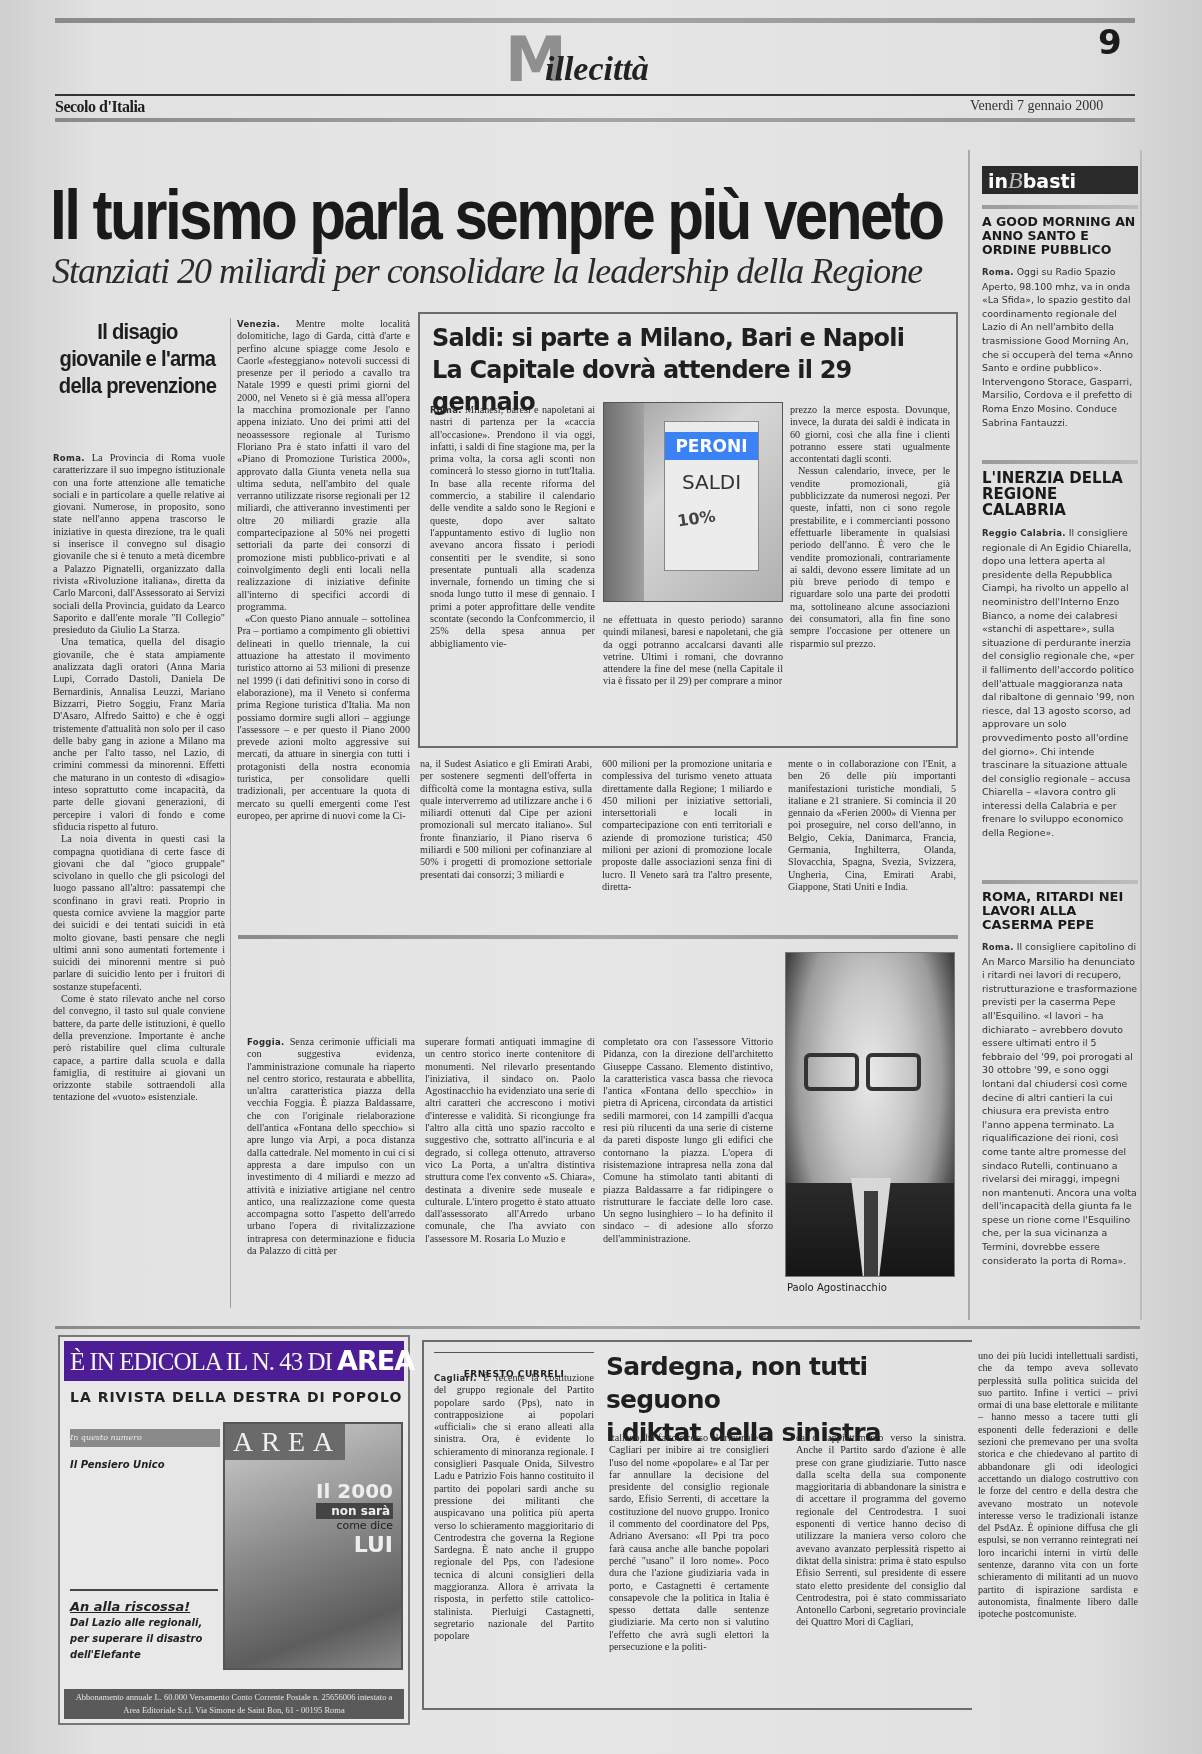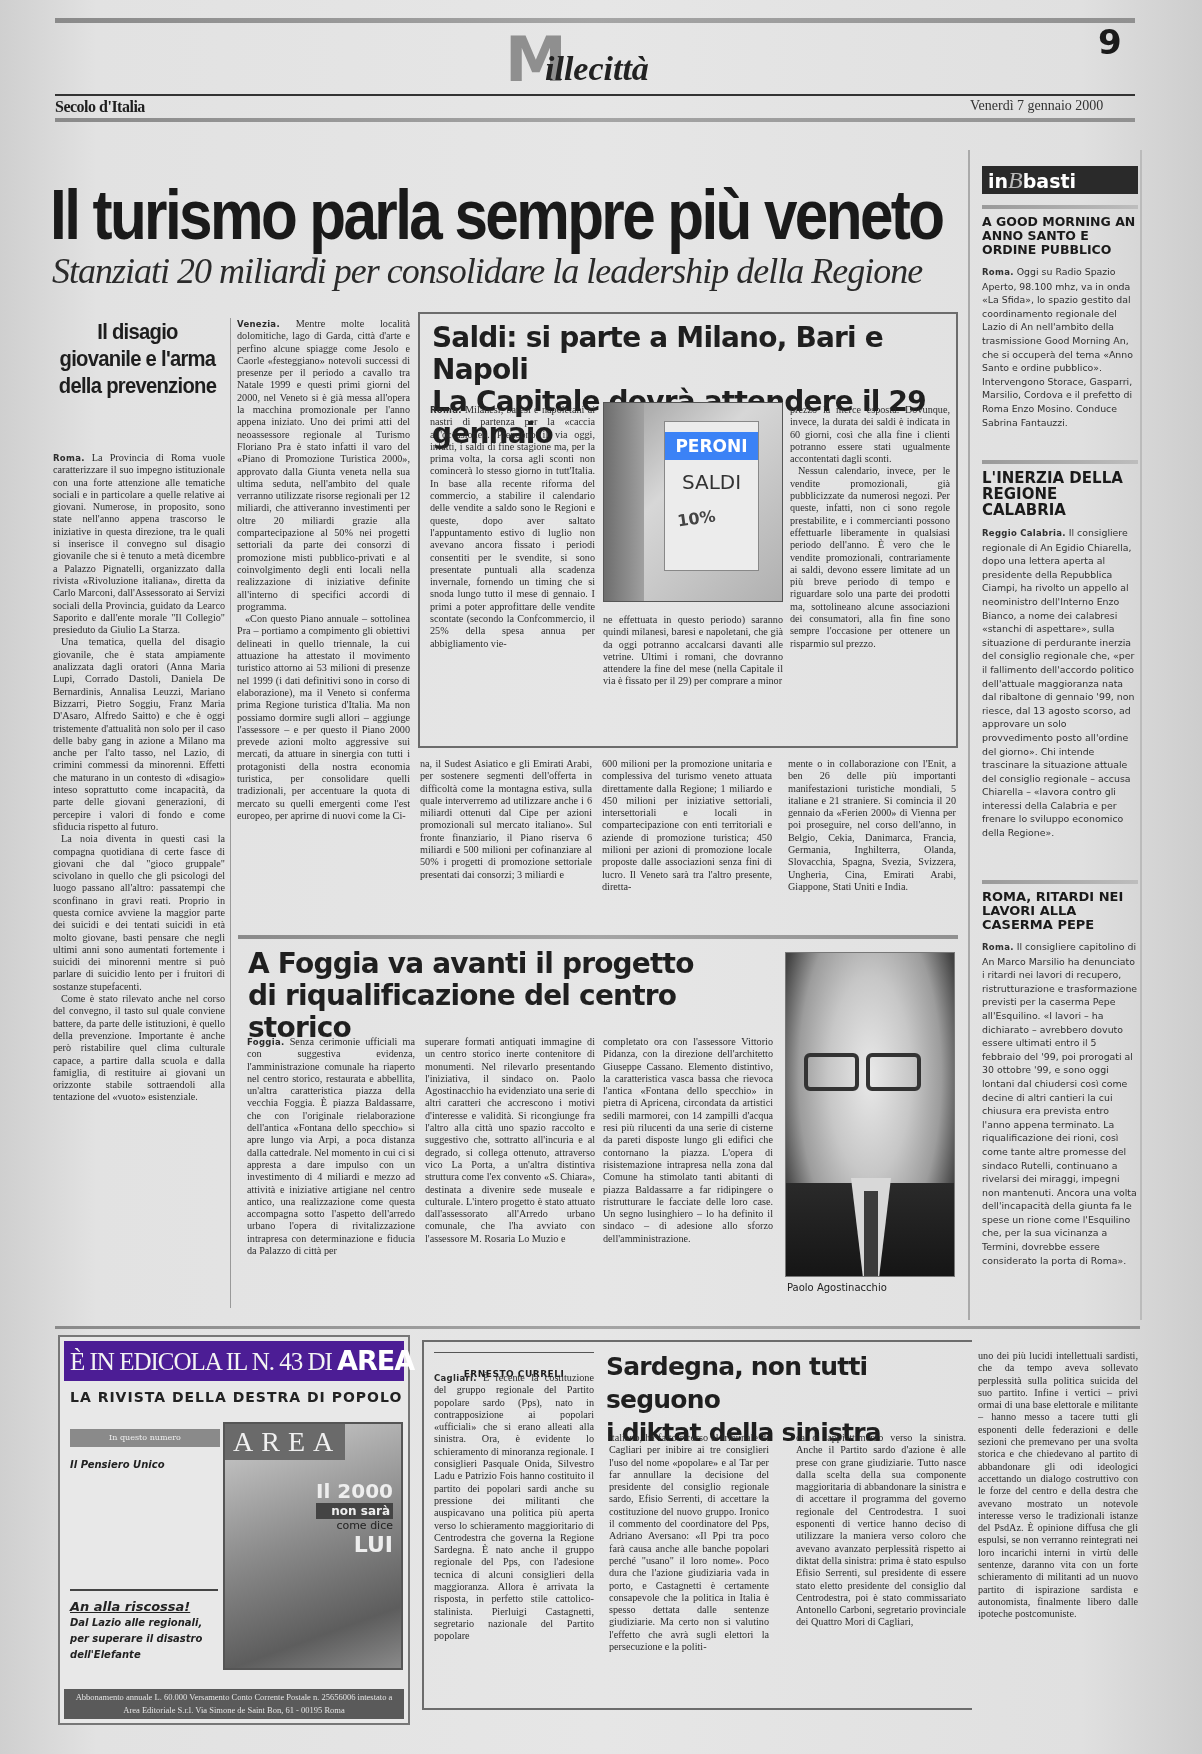--- a/index.html
+++ b/index.html
@@ -31,37 +31,37 @@
   .main-headline { left: 50px; top: 175px; font-family: "Liberation Sans", sans-serif; font-weight: bold; font-size: 70px; letter-spacing: -3px; transform: scaleX(0.86); transform-origin: left top; white-space: nowrap; color: #1a1a1a; }
   .subhead { left: 52px; top: 250px; font-family: "Liberation Serif", serif; font-style: italic; font-size: 36px; color: #2a2a2a; white-space: nowrap; letter-spacing: -1px; }
 
   .col-text { font-family: "Liberation Serif", serif; font-size: 10.2px; line-height: 12.3px; text-align: justify; color: #2b2b2b; }
   .col-text p { text-indent: 8px; }
   .dateline { font-family: "DejaVu Sans", sans-serif; font-weight: bold; font-size: 8.5px; letter-spacing: 0.3px; }
 
   .side-head { font-family: "Liberation Sans", sans-serif; font-weight: bold; font-size: 22px; line-height: 27px; text-align: center; letter-spacing: -0.8px; transform: scaleX(0.92); }
 
   .box { position: absolute; border: 2px solid #6c6c6c; }
-  .box-head { font-family: "DejaVu Sans", sans-serif; font-weight: bold; font-size: 28px; line-height: 32px; letter-spacing: -0.8px; color: #1f1f1f; }
+  .box-head { font-family: "DejaVu Sans", sans-serif; font-weight: bold; font-size: 24px; line-height: 32px; letter-spacing: -0.8px; color: #1f1f1f; }
 
   .photo-saldi { background: linear-gradient(135deg,#9a9a9a,#d7d7d7 40%,#b0b0b0); border: 1px solid #555; overflow: hidden; }
   .photo-person { background: radial-gradient(ellipse at 50% 38%, #e9e9e9 0%, #c7c7c7 35%, #9c9c9c 60%, #444 80%, #222 100%); border: 1px solid #777; overflow: hidden; }
 
   
   .inbreve-bar { left: 982px; top: 166px; width: 156px; height: 28px; background: #2a2a2a; color: #fff; font-family: "DejaVu Sans", sans-serif; font-weight: bold; font-size: 19px; padding-left: 6px; line-height: 28px; }
   .brief-title { font-family: "DejaVu Sans", sans-serif; font-weight: bold; font-size: 12.5px; line-height: 14px; color: #1a1a1a; }
   .brief-text { font-family: "DejaVu Sans", sans-serif; font-size: 9.4px; line-height: 13.6px; color: #303030; }
   .brief-rule { height: 4px; background: linear-gradient(90deg,#9a9a9a,#bdbdbd); }
 
   
   .area-ad { left: 58px; top: 1335px; width: 352px; height: 390px; border: 2px solid #777; background: #e8e8e8; }
   .area-top { position: absolute; left: 4px; top: 4px; right: 4px; height: 40px; background: #4c1d95; color: #f3f3f3; font-family: "Liberation Serif", serif; font-size: 25px; line-height: 40px; padding-left: 6px; letter-spacing: -1px; white-space: nowrap; }
   .area-top b { font-family: "DejaVu Sans", sans-serif; font-size: 27px; color: #fff; }
   .area-sub { position: absolute; left: 10px; top: 52px; font-family: "DejaVu Sans", sans-serif; font-weight: bold; font-size: 14px; letter-spacing: 1px; color: #222; }
-  .area-grey { position: absolute; left: 10px; top: 92px; width: 150px; height: 18px; background: #8a8a8a; color: #eee; font-size: 8px; line-height: 18px; text-align: center; }
+  .area-grey { position: absolute; left: 10px; top: 92px; width: 150px; height: 18px; background: #8a8a8a; color: #eee; font-size: 8px; line-height: 18px; font-style: italic; }
   .area-copy { position: absolute; left: 10px; font-family: "DejaVu Sans", sans-serif; font-weight: bold; font-style: italic; font-size: 10px; line-height: 16px; color: #222; }
   .area-cover { position: absolute; left: 163px; top: 85px; width: 180px; height: 248px; border: 2px solid #555; background: linear-gradient(160deg,#cfcfcf,#8d8d8d 45%,#5d5d5d 80%,#8a8a8a); }
   .area-bottom { position: absolute; left: 4px; right: 4px; bottom: 4px; height: 30px; background: #5a5a5a; color: #e5e5e5; font-family: "Liberation Serif", serif; font-size: 8.5px; line-height: 13px; padding: 2px 6px; text-align: center; }
 </style>
 </head>
 <body>
 
 <div class="page">
 
   <div class="rule-thick" style="left:55px; top:18px; width:1080px;"></div>
@@ -121,24 +121,20 @@
     <p style="text-indent:0">na, il Sudest Asiatico e gli Emirati Arabi, per sostenere segmenti dell'offerta in difficoltà come la montagna estiva, sulla quale interverremo ad utilizzare anche i 6 miliardi ottenuti dal Cipe per azioni promozionali sul mercato italiano». Sul fronte finanziario, il Piano riserva 6 miliardi e 500 milioni per cofinanziare al 50% i progetti di promozione settoriale presentati dai consorzi; 3 miliardi e</p>
   </div>
   <div class="abs col-text" style="left:602px; top:758px; width:170px; height:150px; overflow:hidden;">
     <p style="text-indent:0">600 milioni per la promozione unitaria e complessiva del turismo veneto attuata direttamente dalla Regione; 1 miliardo e 450 milioni per iniziative settoriali, intersettoriali e locali in compartecipazione con enti territoriali e aziende di promozione turistica; 450 milioni per azioni di promozione locale proposte dalle associazioni senza fini di lucro. Il Veneto sarà tra l'altro presente, diretta-</p>
   </div>
   <div class="abs col-text" style="left:788px; top:758px; width:168px; height:150px; overflow:hidden;">
     <p style="text-indent:0">mente o in collaborazione con l'Enit, a ben 26 delle più importanti manifestazioni turistiche mondiali, 5 italiane e 21 straniere. Si comincia il 20 gennaio da «Ferien 2000» di Vienna per poi proseguire, nel corso dell'anno, in Belgio, Cekia, Danimarca, Francia, Germania, Inghilterra, Olanda, Slovacchia, Spagna, Svezia, Svizzera, Ungheria, Cina, Emirati Arabi, Giappone, Stati Uniti e India.</p>
   </div>
 
   <div class="rule-thick" style="left:238px; top:935px; width:720px; height:4px;"></div>
-  <div class="abs box-head" style="left:248px; top:948px; width:520px;">
-    <div>A Foggia va avanti il progetto</div>
-    <div>di riqualificazione del centro storico</div>
-  </div>
   <div class="abs col-text" style="left:247px; top:1036px; width:168px; height:270px; overflow:hidden;">
     <p style="text-indent:0"><span class="dateline">Foggia.</span> <span>Senza cerimonie ufficiali ma con suggestiva evidenza, l'amministrazione comunale ha riaperto nel centro storico, restaurata e abbellita, un'altra caratteristica piazza della vecchia Foggia. È piazza Baldassarre, che con l'originale rielaborazione dell'antica «Fontana dello specchio» si apre lungo via Arpi, a poca distanza dalla cattedrale. Nel momento in cui ci si appresta a dare impulso con un investimento di 4 miliardi e mezzo ad attività e iniziative artigiane nel centro antico, una realizzazione come questa accompagna sotto l'aspetto dell'arredo urbano l'opera di rivitalizzazione intrapresa con determinazione e fiducia da Palazzo di città per</span></p>
   </div>
   <div class="abs col-text" style="left:425px; top:1036px; width:170px; height:270px; overflow:hidden;">
     <p style="text-indent:0">superare formati antiquati immagine di un centro storico inerte contenitore di monumenti. Nel rilevarlo presentando l'iniziativa, il sindaco on. Paolo Agostinacchio ha evidenziato una serie di altri caratteri che accrescono i motivi d'interesse e validità. Si ricongiunge fra l'altro alla città uno spazio raccolto e suggestivo che, sottratto all'incuria e al degrado, si collega ottenuto, attraverso vico La Porta, a un'altra distintiva struttura come l'ex convento «S. Chiara», destinata a divenire sede museale e culturale. L'intero progetto è stato attuato dall'assessorato all'Arredo urbano comunale, che l'ha avviato con l'assessore M. Rosaria Lo Muzio e</p>
   </div>
   <div class="abs col-text" style="left:603px; top:1036px; width:170px; height:270px; overflow:hidden;">
     <p style="text-indent:0">completato ora con l'assessore Vittorio Pidanza, con la direzione dell'architetto Giuseppe Cassano. Elemento distintivo, la caratteristica vasca bassa che rievoca l'antica «Fontana dello specchio» in pietra di Apricena, circondata da artistici sedili marmorei, con 14 zampilli d'acqua resi più rilucenti da una serie di cisterne da pareti disposte lungo gli edifici che contornano la piazza. L'opera di risistemazione intrapresa nella zona dal Comune ha stimolato tanti abitanti di piazza Baldassarre a far ridipingere o ristrutturare le facciate delle loro case. Un segno lusinghiero – lo ha definito il sindaco – di adesione allo sforzo dell'amministrazione.</p>
   </div>
   <div class="abs photo-person" style="left:785px; top:952px; width:170px; height:325px;">

